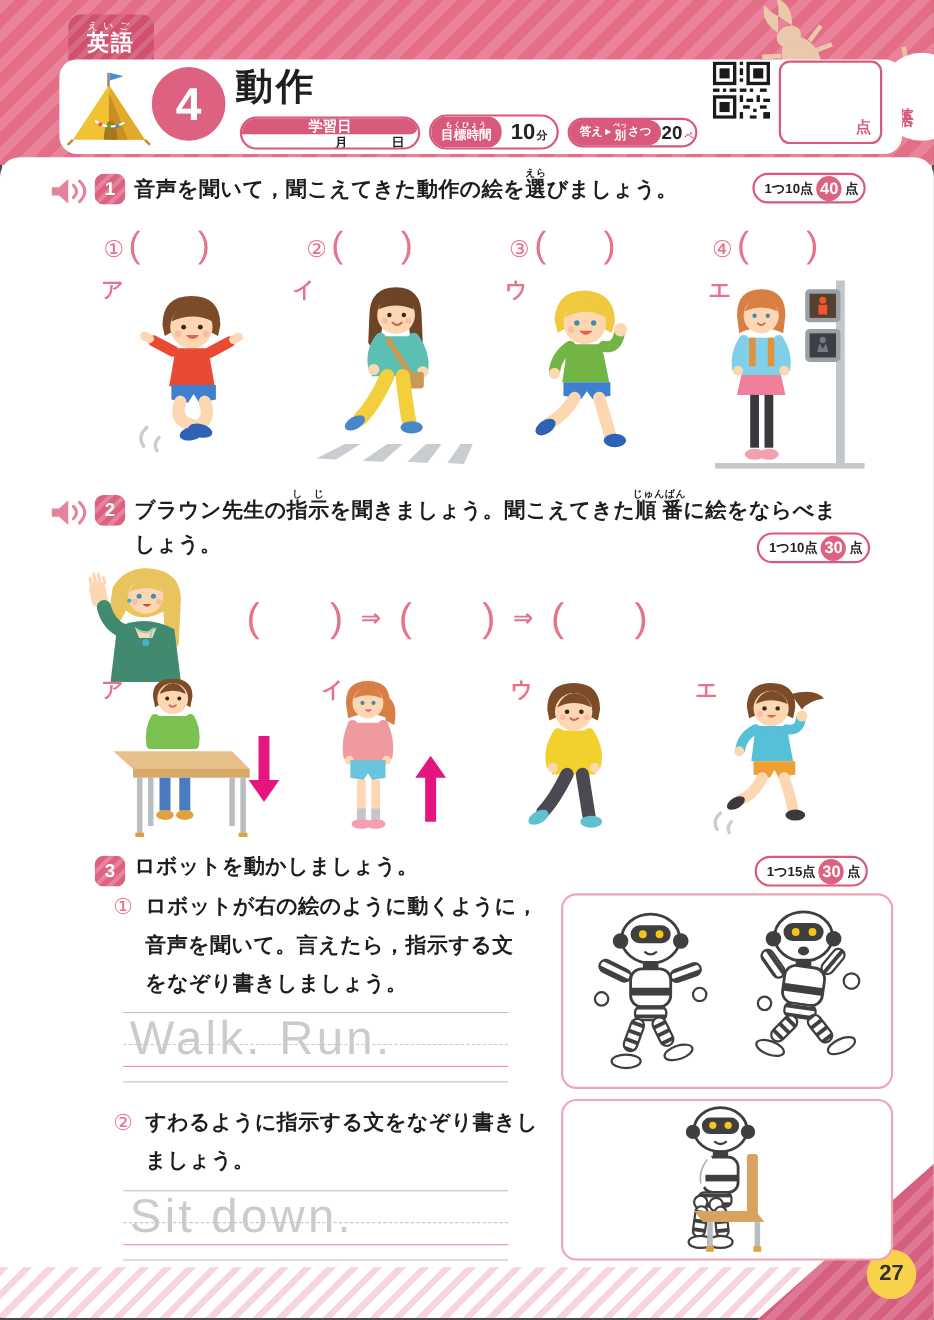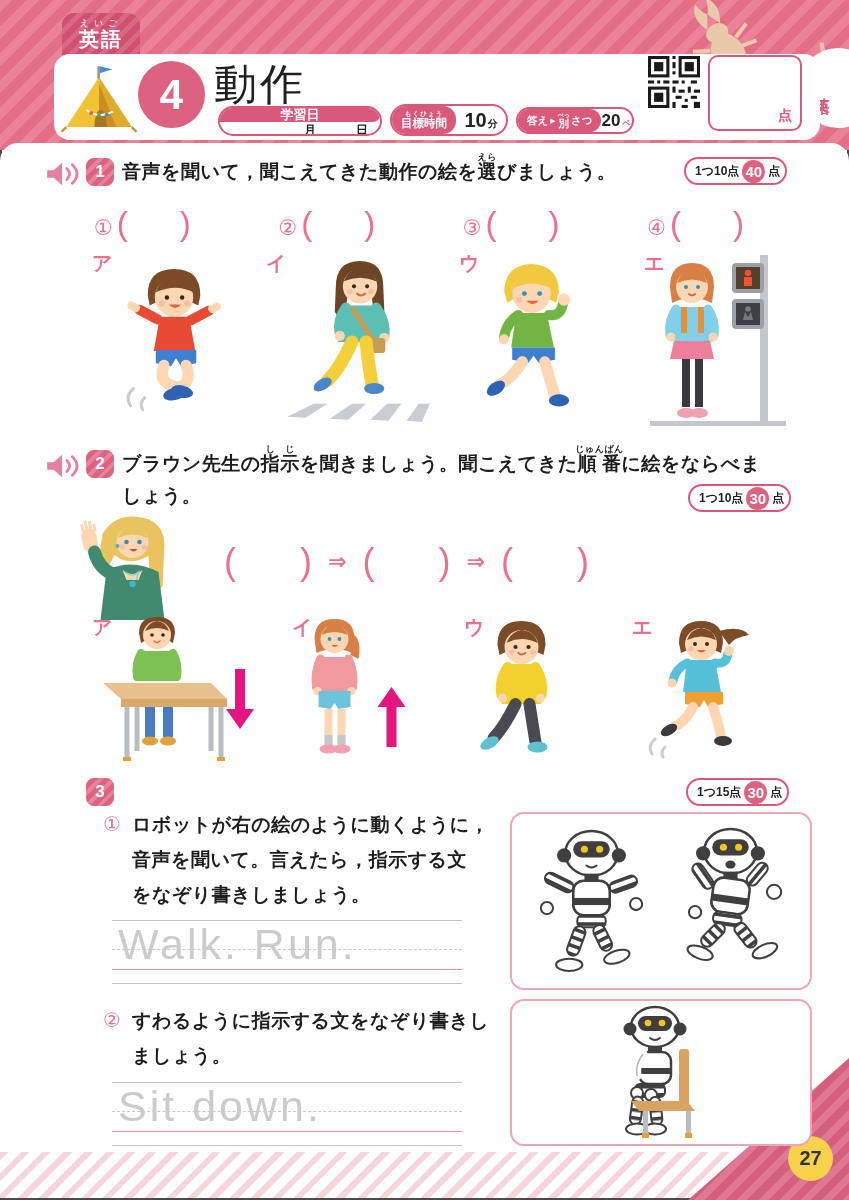--- a/index.html
+++ b/index.html
@@ -28,21 +28,21 @@
   
   .subject-tab{left:62px;top:13px;width:78px;height:42px;border-radius:12px 12px 0 0;
     background:#d1506f;
     background-image:repeating-linear-gradient(135deg,rgba(255,255,255,.14) 0 5px,rgba(255,255,255,0) 5px 11px);
     display:flex;flex-direction:column;align-items:center;justify-content:center;color:#fff;}
   .subject-tab .furi{font-size:9px;letter-spacing:5px;line-height:1;}
   .subject-tab .lbl{font-size:20px;font-weight:700;line-height:1.1;letter-spacing:2px;}
   .header-bar{left:54px;top:54px;width:766px;height:86px;background:#fff;border-radius:16px;}
   .lesson-circle{left:138px;top:61px;width:67px;height:67px;border-radius:50%;background:#dc6280;
     display:flex;align-items:center;justify-content:center;color:#fff;font-size:42px;font-weight:700;}
-  .page-title{left:214px;top:56px;font-size:43px;font-weight:400;color:#1f1f1f;letter-spacing:3px;}
+  .page-title{left:214px;top:56px;font-size:34px;font-weight:700;color:#1f1f1f;letter-spacing:3px;}
   .pill{display:flex;align-items:stretch;border:2px solid #d8597a;border-radius:16px;background:#fff;overflow:hidden;box-sizing:border-box;}
   .pill .plabel{background:#d8597a;color:#fff;display:flex;flex-direction:column;align-items:center;justify-content:center;
     border-radius:0 13px 13px 0;padding:0 9px;font-weight:700;line-height:1.05;}
   .study-pill{left:218px;top:106px;width:164px;height:30px;flex-direction:column;}
   .study-pill .plabel{font-size:13px;}
   .study-pill .pval{flex:1;display:flex;align-items:center;justify-content:flex-end;gap:40px;padding:0 12px;font-size:12px;font-weight:700;}
   .time-pill{left:390px;top:104px;width:118px;height:32px;}
   .time-pill .plabel{font-size:11.5px;}
   .time-pill .plabel .furi{font-size:6.5px;letter-spacing:1px;}
   .time-pill .pval{flex:1;display:flex;align-items:baseline;justify-content:center;padding-top:3px;font-weight:700;}
@@ -502,20 +502,21 @@
       <path d="M72 90 q6 18 8 30" stroke="#fcd7b2" stroke-width="10" fill="none" stroke-linecap="round"></path>
       <ellipse cx="28" cy="113" rx="9" ry="5" fill="#3a3a3e" transform="rotate(-30 28 113)"></ellipse>
       <ellipse cx="82" cy="124" rx="9" ry="5" fill="#3a3a3e"></ellipse>
       <path d="M14 122 q-8 7 -3 15 M24 130 q-5 5 -2 10" stroke="#c9ccd1" stroke-width="3" fill="none" stroke-linecap="round"></path>
     </svg>
   </div>
 
   <div class="abs qbadge" style="left:86px;top:778px;">
     <span>3</span>
   </div>
+  <div class="abs qtext" style="left:122px;top:776px;">ロボットを動かしましょう。</div>
   <div class="abs pts" style="left:686px;top:778px;">
     <span>1つ15点</span>
     <span class="pcirc">30</span>
     <span>点</span>
   </div>
 
   <div class="abs subnum" style="left:103px;top:812px;">①</div>
   <div class="abs qtext" style="left:132px;top:812px;">ロボットが右の絵のように動くように，</div>
   <div class="abs qtext" style="left:132px;top:847px;">音声を聞いて。言えたら，指示する文</div>
   <div class="abs qtext" style="left:132px;top:882px;">をなぞり書きしましょう。</div>

